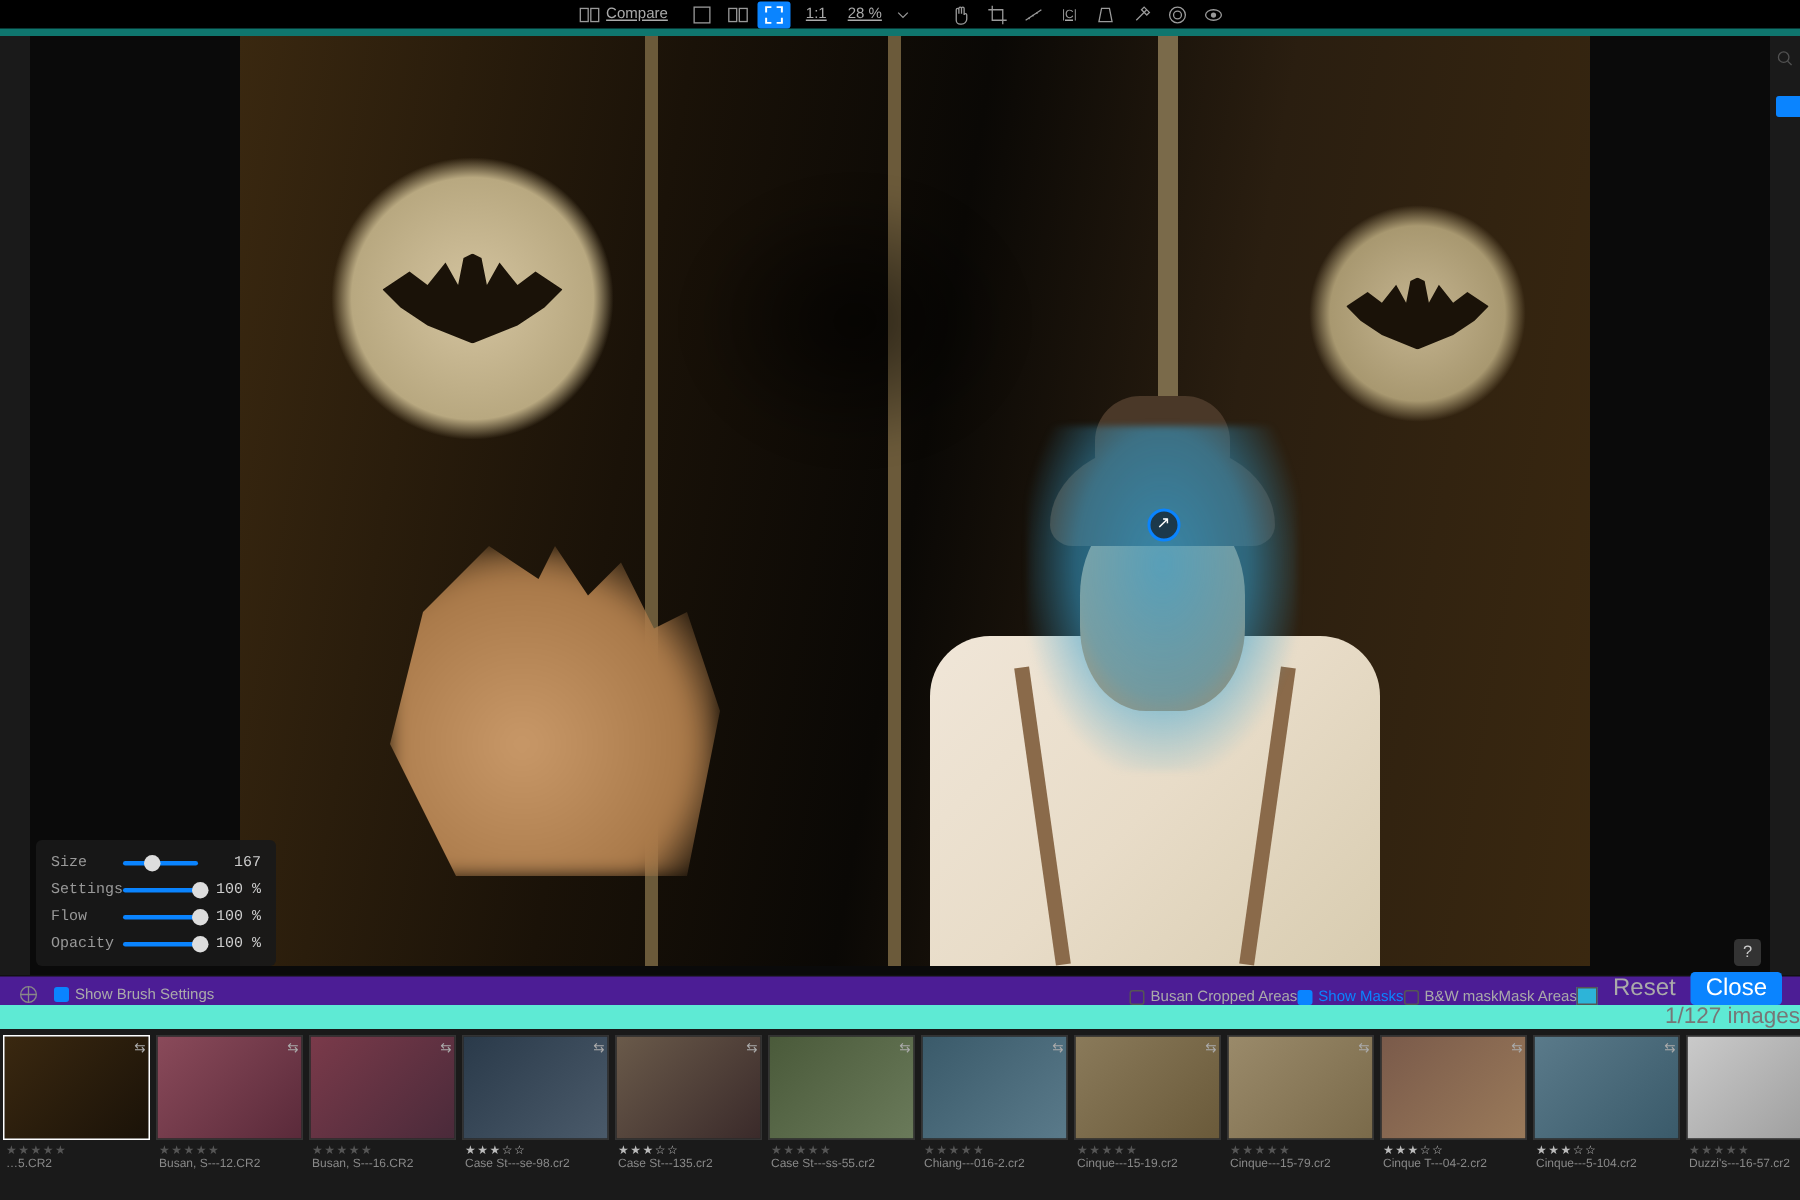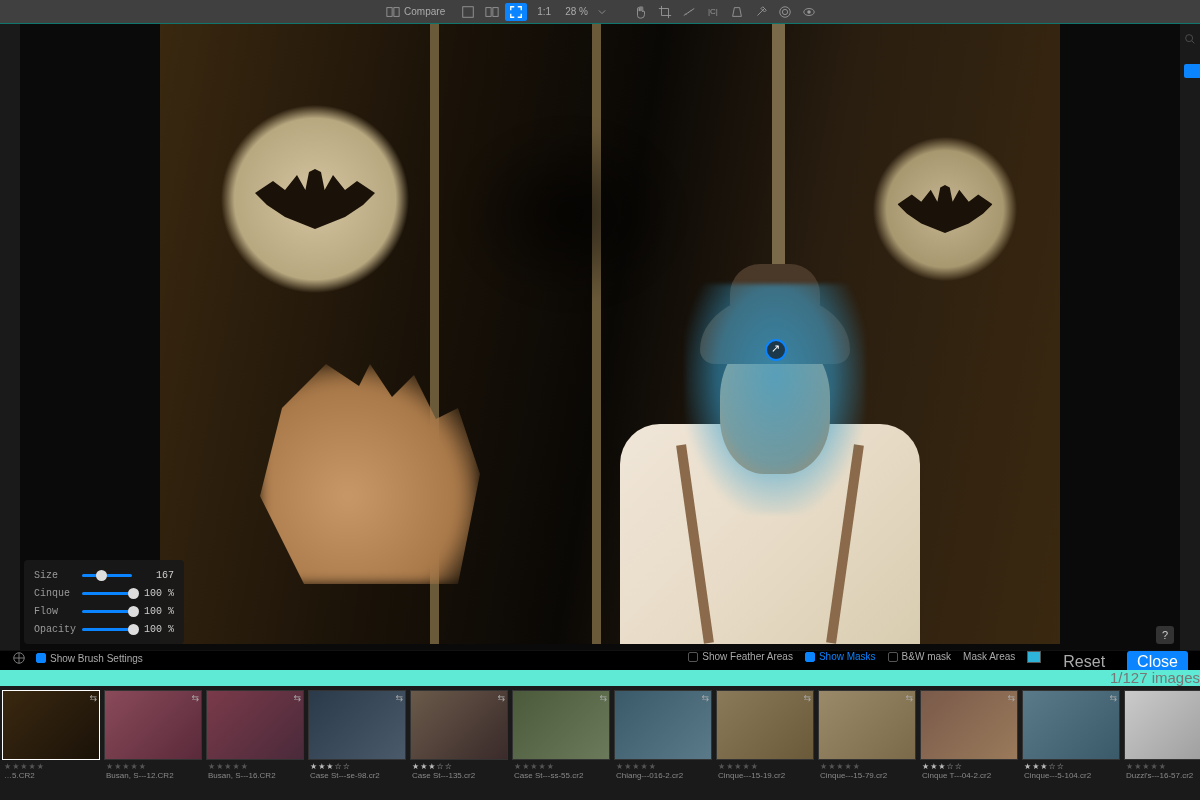--- a/index.html
+++ b/index.html
@@ -7,22 +7,22 @@
   width: 1200px; height: 800px;
   background: #1a1a1a;
   font-family: -apple-system, Helvetica, Arial, sans-serif;
   font-size: 11px; color: #aaa;
   overflow: hidden; position: relative;
 }
 
 
 .top-toolbar {
   position: absolute; top: 0; left: 0; right: 0; height: 24px;
-  background: #404040; display: flex; align-items: center; justify-content: center;
-  gap: 6px; border-bottom: 1px solid #0f766e;
+  background: #000000; display: flex; align-items: center; justify-content: center;
+  gap: 6px; border-bottom: 5px solid #0f766e; text-decoration: underline;
 }
 .tb-group { display: flex; align-items: center; gap: 2px; }
 .tb-btn {
   width: 22px; height: 18px; display: flex; align-items: center; justify-content: center;
   border-radius: 2px; cursor: pointer; color: #999;
 }
 .tb-btn.active { background: #0a84ff; color: #fff; }
 .tb-btn svg { width: 14px; height: 14px; }
 .tb-text { font-size: 10px; padding: 0 4px; }
 .compare-btn {
@@ -163,22 +163,22 @@
 .help-btn {
   position: absolute; right: 26px; bottom: 156px;
   width: 18px; height: 18px; background: #333; color: #ccc;
   display: flex; align-items: center; justify-content: center;
   border-radius: 3px; font-size: 11px; cursor: pointer;
 }
 
 
 .bottom-bar {
   position: absolute; left: 0; right: 0; bottom: 130px; height: 20px;
-  background: #000000; display: flex; align-items: flex-start;
-  padding: 0 12px; font-size: 10px; gap: 12px;
+  background: #4c1d95; display: flex; align-items: flex-end;
+  padding: 0 12px; font-size: 10px; 
   border-top: 1px solid #111;
 }
 .bb-left { display: flex; align-items: center; gap: 10px; }
 .bb-spacer { flex: 1; }
 .bb-check { display: flex; align-items: center; gap: 4px; cursor: pointer; }
 .chk {
   width: 10px; height: 10px; border: 1px solid #555; border-radius: 2px;
   display: inline-block;
 }
 .chk.on { background: #0a84ff; border-color: #0a84ff; }
@@ -350,21 +350,21 @@
 
 <div class="brush-panel">
   <div class="brush-row">
     <span class="brush-label">Size</span>
     <div class="brush-slider">
         <div class="knob" style="left:28%"></div>
       </div>
     <span class="brush-val">167</span>
   </div>
   <div class="brush-row">
-    <span class="brush-label">Cinque</span>
+    <span class="brush-label">Settings</span>
     <div class="brush-slider">
         <div class="knob" style="left:92%"></div>
       </div>
     <span class="brush-val">100 %</span>
   </div>
   <div class="brush-row">
     <span class="brush-label">Flow</span>
     <div class="brush-slider">
         <div class="knob" style="left:92%"></div>
       </div>
@@ -388,21 +388,21 @@
         <path d="M8 2v12M2 8h12" stroke="#888"></path>
       </svg>
     <div class="bb-check">
       <span class="chk on"></span>
       <span>Show Brush Settings</span>
     </div>
   </div>
   <div class="bb-spacer"></div>
   <div class="bb-check">
     <span class="chk"></span>
-    <span>Show Feather Areas</span>
+    <span>Busan Cropped Areas</span>
   </div>
   <div class="bb-check">
     <span class="chk on"></span>
     <span style="color:#0a84ff">Show Masks</span>
   </div>
   <div class="bb-check">
     <span class="chk"></span>
     <span>B&amp;W mask</span>
   </div>
   <span>Mask Areas</span>

